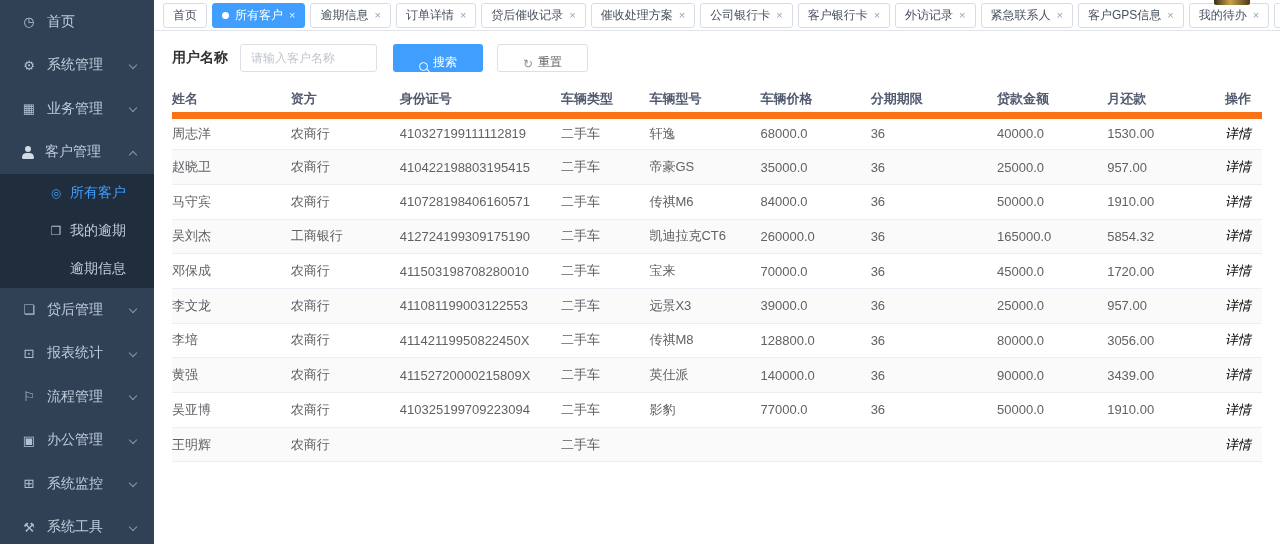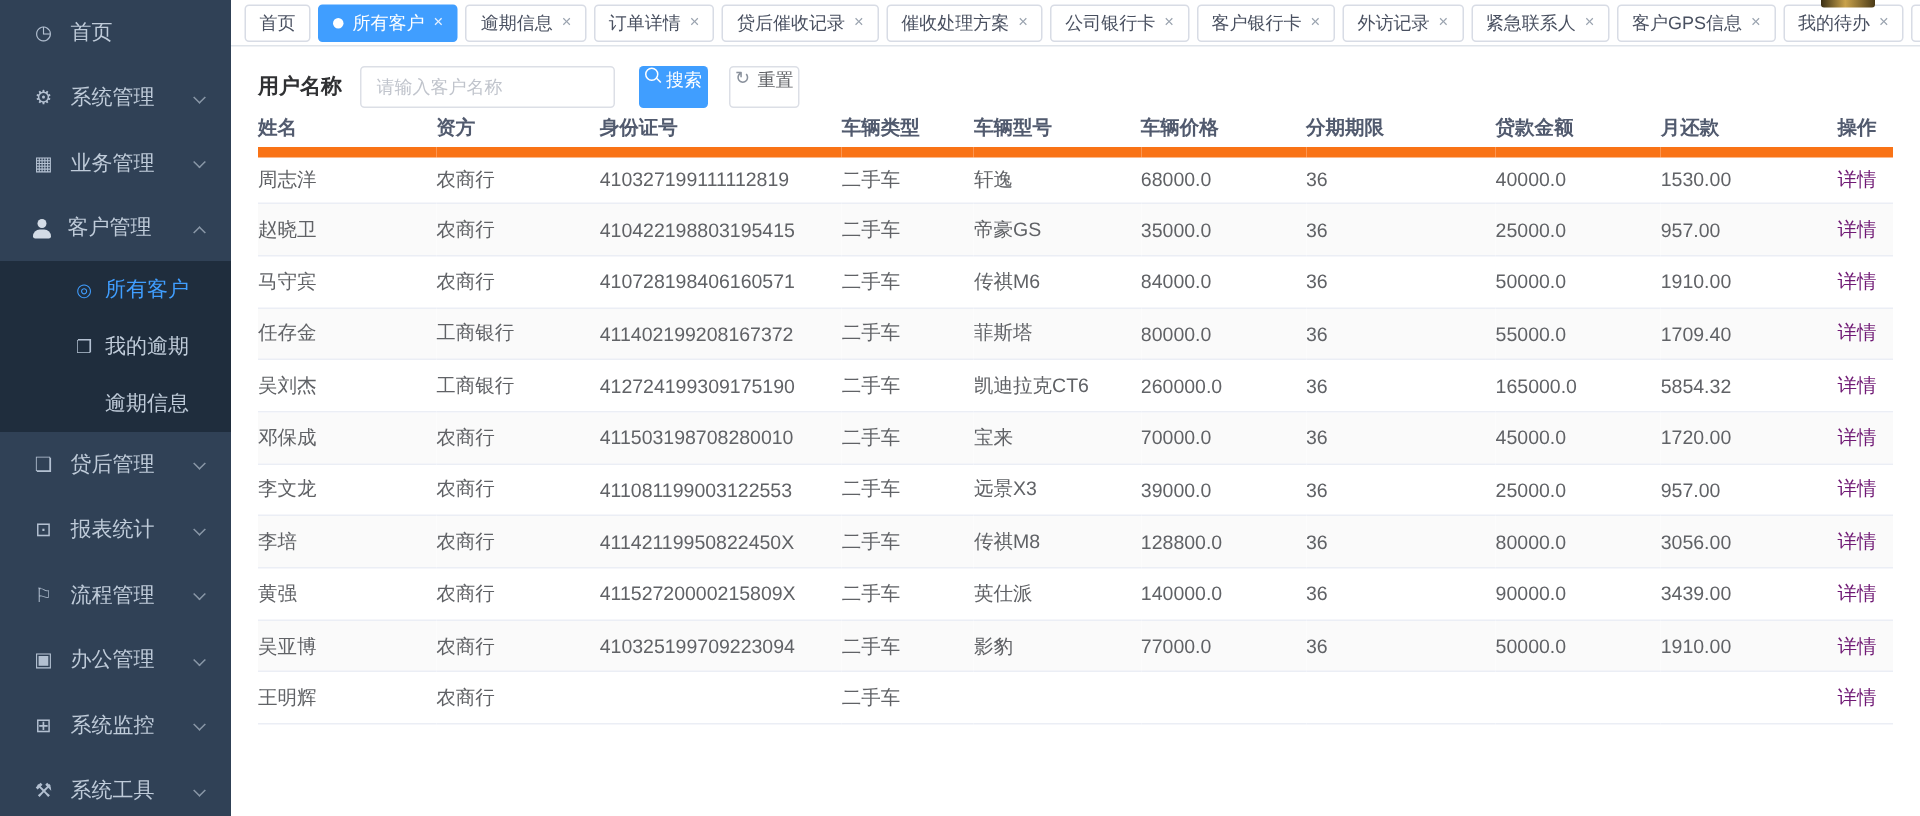--- a/index.html
+++ b/index.html
@@ -32,42 +32,42 @@
   .tab { display:inline-flex; align-items:center; height:25px; padding:0 9px; margin-right:5px; font-size:12px;
     color:#495060; background:#fff; border:1px solid #d8dce5; border-radius:3px; cursor:pointer; flex-shrink:0; }
   .tab .dot { width:7px; height:7px; border-radius:50%; background:#fff; margin-right:6px; }
   .tab .x { margin-left:6px; font-size:11px; color:#9aa3af; line-height:1; }
   .tab.active { background:#409eff; border-color:#409eff; color:#fff; }
   .tab.active .x { color:#e8f2ff; }
 
   .content { flex:1; padding:13px 18px 0 18px; overflow:hidden; }
 
   
-  .search-row { display:flex; align-items:center; }
+  .search-row { display:flex; align-items:center; margin-bottom:14px; }
   .search-label { font-size:14px; font-weight:700; color:#303133; margin-right:12px; }
-  .search-input { width:170px; height:28px; border:1px solid #dcdfe6; border-radius:3px; padding:0 10px;
+  .search-input { width:137px; height:28px; border:1px solid #dcdfe6; border-radius:3px; padding:0 10px;
     font-size:12px; color:#000000; outline:none; font-family:inherit; }
   .search-input::placeholder { color:#c0c4cc; }
-  .btn { height:28px; display:inline-flex; align-items:flex-start; border-radius:3px; font-size:12px; cursor:pointer;
-    padding:0 3px; border:1px solid transparent; }
+  .btn { height:28px; display:inline-flex; align-items:flex-end; border-radius:3px; font-size:12px; cursor:pointer;
+    padding:0 25px; border:1px solid transparent; }
   .btn-primary { background:#409eff; color:#fff; margin-left:16px; }
   .btn-plain { background:#fff; color:#606266; border-color:#dcdfe6; margin-left:14px; }
   .mag { position:relative; width:9px; height:9px; border:1.4px solid #fff; border-radius:50%; margin-right:5px; }
   .mag::after { content:''; position:absolute; width:4px; height:1.4px; background:#fff; transform:rotate(45deg);
     right:-3px; bottom:-1px; }
   .refresh-glyph { margin-right:5px; font-size:12px; color:#8a919c; }
 
   
   table { width:100%; border-collapse:collapse; table-layout:fixed; }
   th { font-size:13px; color:#515a6e; font-weight:700; text-align:left; height:29px; border-bottom:7px solid #f97316; }
   td { font-size:13px; color:#606266; height:34.7px; border-bottom:1px solid #ebeef5; overflow:hidden;
     white-space:nowrap; text-overflow:ellipsis; }
   tbody tr:nth-child(even) { background:#fafafa; }
   th.op, td.op { text-align:center; padding-right:2px; }
-  td.op a { color:#701a75; text-decoration:none; }
+  td.op a { color:#000000; text-decoration:none;font-style:italic; }
   col.c0{width:10.9%} col.c1{width:10%} col.c2{width:14.8%} col.c3{width:8.1%} col.c4{width:10.2%}
   col.c5{width:10.1%} col.c6{width:11.6%} col.c7{width:10.1%} col.c8{width:10%} col.c9{width:4.2%}
 </style>
 </head>
 <body>
 
 <div class="app">
 
   <aside class="sidebar">
       <div class="side-item top">
@@ -261,32 +261,20 @@
               <td>410728198406160571</td>
               <td>二手车</td>
               <td>传祺M6</td>
               <td>84000.0</td>
               <td>36</td>
               <td>50000.0</td>
               <td>1910.00</td>
               <td class="op"><a href="#">详情</a></td>
             </tr>
             <tr>
-              <td>任存金</td>
-              <td>工商银行</td>
-              <td>411402199208167372</td>
-              <td>二手车</td>
-              <td>菲斯塔</td>
-              <td>80000.0</td>
-              <td>36</td>
-              <td>55000.0</td>
-              <td>1709.40</td>
-              <td class="op"><a href="#">详情</a></td>
-            </tr>
-            <tr>
               <td>吴刘杰</td>
               <td>工商银行</td>
               <td>412724199309175190</td>
               <td>二手车</td>
               <td>凯迪拉克CT6</td>
               <td>260000.0</td>
               <td>36</td>
               <td>165000.0</td>
               <td>5854.32</td>
               <td class="op"><a href="#">详情</a></td>

